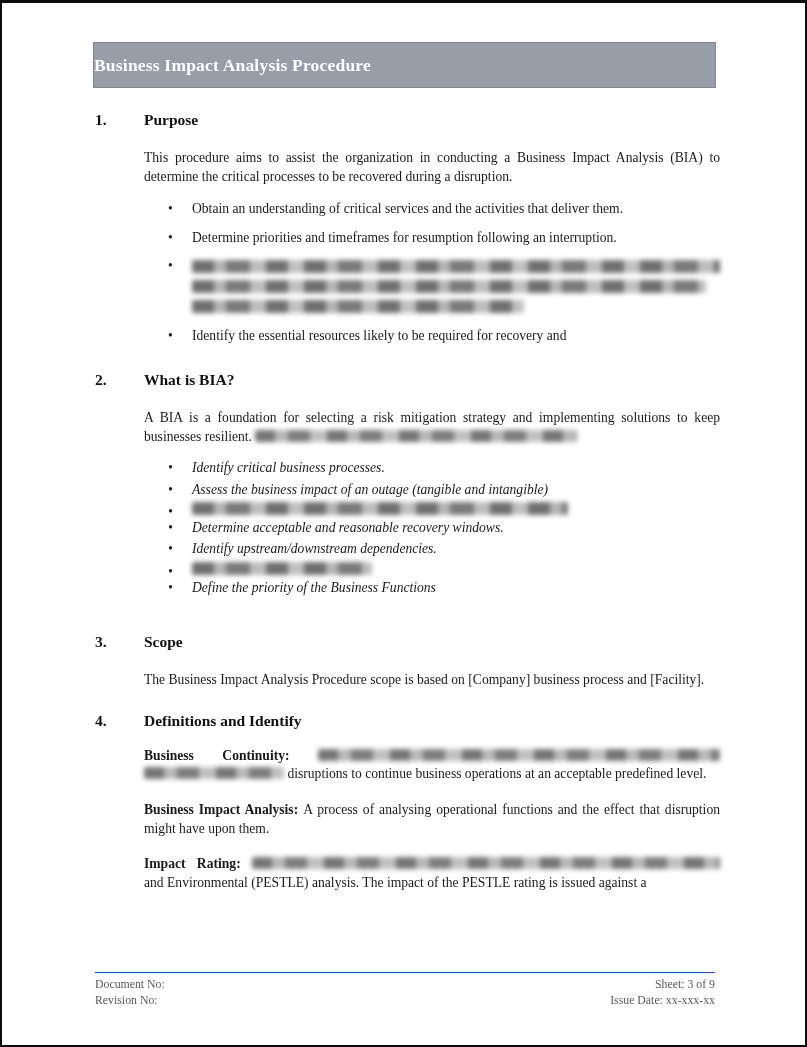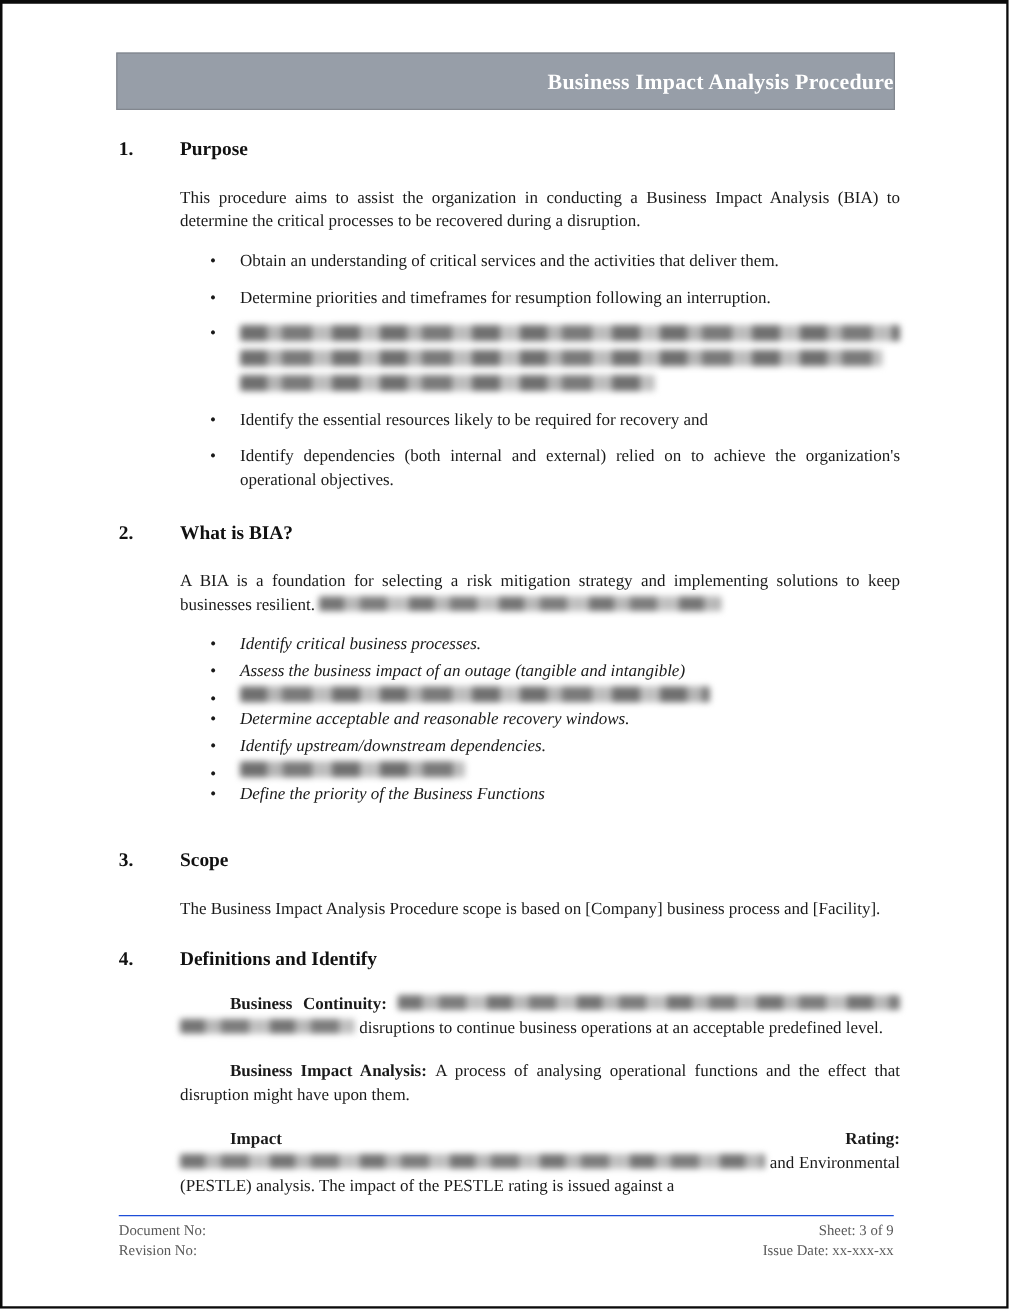--- a/index.html
+++ b/index.html
@@ -14,21 +14,21 @@
     color:#1a1a1a;
     overflow:hidden;
   }
 
   
   .banner {
     margin:39px 89px 0 91px;
     height:44px;
     background:#979ea8;
     border:1px solid #82878f;
-    display:flex; align-items:center; justify-content:flex-end;
+    display:flex; align-items:center; justify-content:flex-start;
   }
   .banner-title {
     color:#ffffff; font-weight:bold; font-size:17.5px; letter-spacing:.2px;
   }
 
   
   .sec-head {
     display:flex;
     margin:22px 89px 0 93px;
     font-weight:bold; font-size:15.5px; line-height:19px;
@@ -64,21 +64,21 @@
   .r-inline {
     display:inline-block; height:12px; vertical-align:-1px; border-radius:2px;
     filter:blur(2.4px);
     background-color:#c6c6c6;
     background-image:repeating-linear-gradient(90deg,
       #757575 0 20px, #b8b8b8 20px 33px, #7d7d7d 33px 55px, #c0c0c0 55px 72px);
   }
 
   
   p.def { margin:17px 0 0 0; text-align:justify; }
-  p.def b { font-weight:bold;margin-left:40px; }
+  p.def b { font-weight:bold; }
 
   
   .footer {
     position:absolute; left:93px; top:969px; width:620px;
     border-top:1px solid #1d4ed8;
     padding-top:3px;
     display:flex; justify-content:space-between;
     font-size:11.8px; line-height:16px; color:#595959;
   }
   .footer .col.right { text-align:right; }
@@ -102,21 +102,20 @@
       <li>Obtain an understanding of critical services and the activities that deliver them.</li>
       <li>Determine priorities and timeframes for resumption following an interruption.</li>
       <li>
         <div class="rblock">
           <div class="rl" style="width:528px"></div>
           <div class="rl" style="width:514px"></div>
           <div class="rl" style="width:332px"></div>
         </div>
       </li>
       <li>Identify the essential resources likely to be required for recovery and</li>
-      <li>Identify dependencies (both internal and external) relied on to achieve the organization's operational objectives.</li>
     </ul>
   </div>
 
   <div class="sec-head" style="margin-top:24px">
     <span class="num">2.</span>
     <span>What is BIA?</span>
   </div>
   <div class="content">
     <p class="para"><span>A BIA is a foundation for selecting a risk mitigation strategy and implementing solutions to keep businesses resilient.</span> <span class="r-inline" style="width:322px"></span></p>
     <ul class="blist tight">

